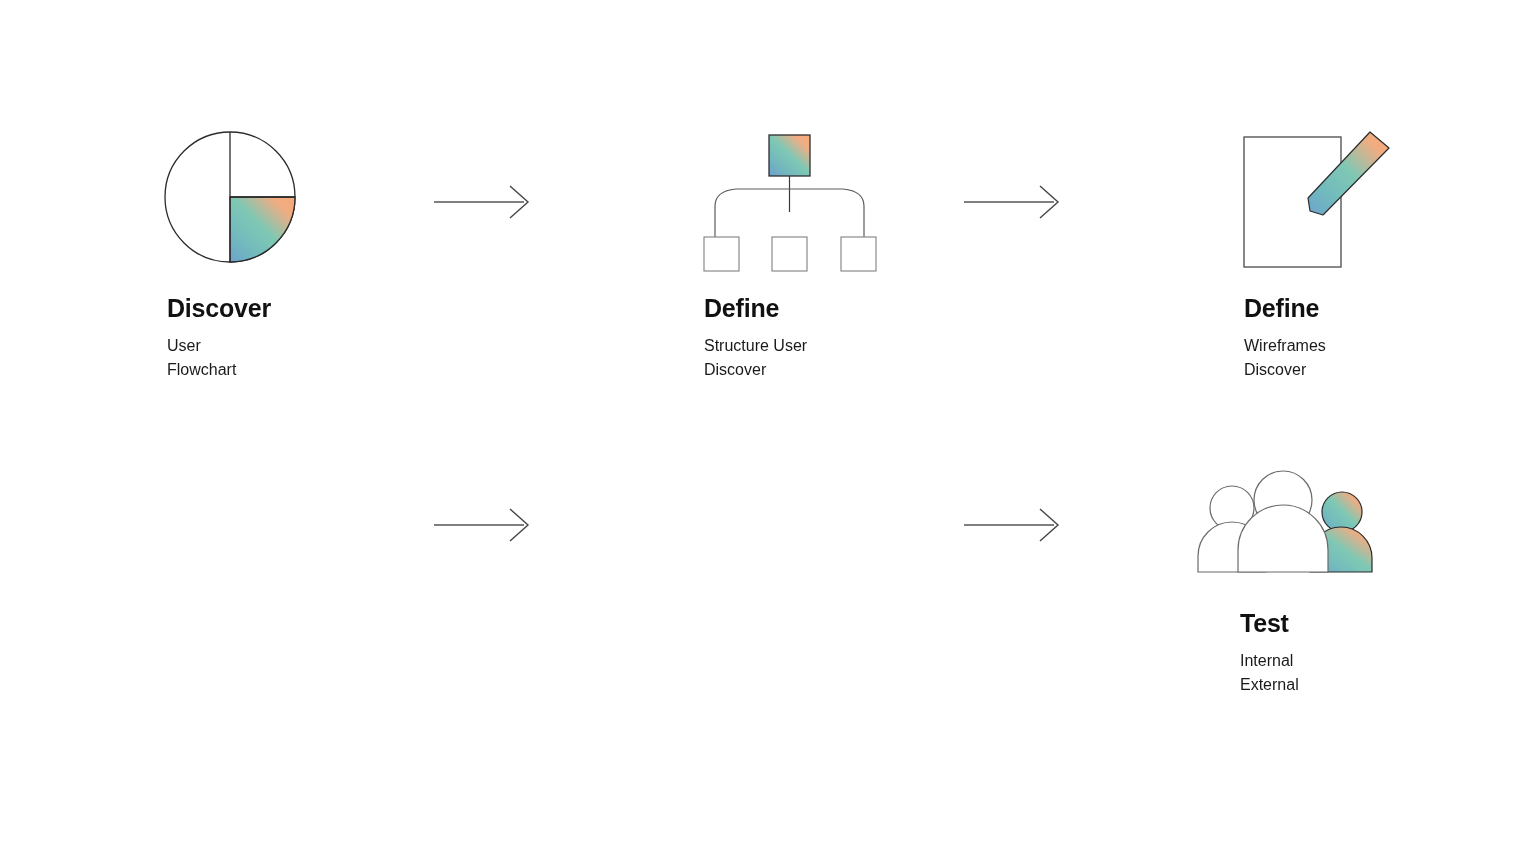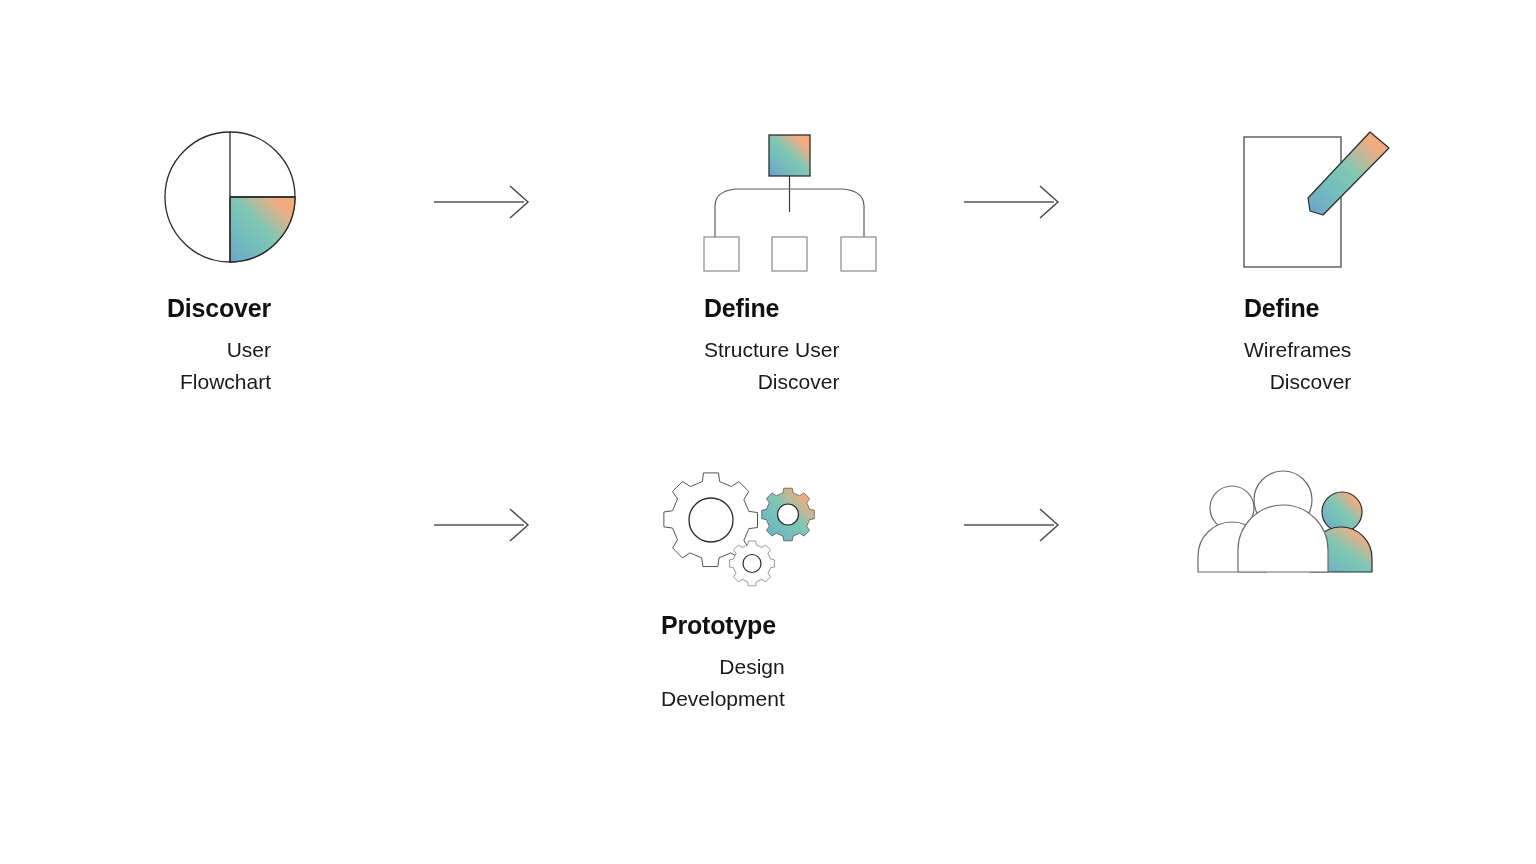--- a/index.html
+++ b/index.html
@@ -17,27 +17,26 @@
   .labels { position: absolute; }
   .step-title {
     font-size: 25px;
     font-weight: bold;
     color: #111111;
     letter-spacing: -0.2px;
     line-height: 1.1;
     white-space: nowrap;
   }
   .step-desc {
-    font-size: 21px;
+    font-size: 16px;
     font-weight: normal;
     color: #1a1a1a;
     line-height: 1.55;
     margin-top: 11px;
     white-space: nowrap;
-    text-align: right;
   }
   .arrow { position: absolute; }
 </style>
 </head>
 <body>
 
 <div id="canvas">
 
   <svg width="0" height="0" style="position:absolute">
     <defs>
@@ -129,57 +128,20 @@
     </div>
   </div>
 
   <div class="arrow" style="left:432px; top:503px;">
     <svg width="108" height="44" viewBox="0 0 108 44">
       <line x1="2" y1="22" x2="92" y2="22" stroke="#555555" stroke-width="1.5"></line>
       <path d="M 78 6 L 96 22 L 78 38" fill="none" stroke="#444444" stroke-width="1.4"></path>
     </svg>
   </div>
 
-  <div class="step" style="left:655px; top:447px;">
-    <div class="icon-box">
-      <svg width="180" height="140" viewBox="0 0 180 140">
-
-        <g transform="translate(56,60)" fill="#ffffff" stroke="#2b2b2b" stroke-width="1.3" stroke-linejoin="round">
-          <path d="M -12 -55 L 12 -55 L 14 -41 L 33 -33 L 45 -41 L 61 -25 L 53 -12 L 61 7 L 75 9 L 75 33
-                   L 61 35 L 53 54 L 61 66 L 45 82 L 32 74 L 13 82 L 11 96 L -13 96 L -15 82 L -34 74 L -46 82
-                   L -62 66 L -54 53 L -62 34 L -76 32 L -76 8 L -62 6 L -54 -13 L -62 -25 L -46 -41 L -33 -33
-                   L -14 -41 Z" transform="scale(0.62)"></path>
-          <circle cx="0" cy="13" r="22" fill="#ffffff"></circle>
-        </g>
-
-        <g transform="translate(133,60)" stroke="#2b2b2b" stroke-width="1.2" stroke-linejoin="round">
-          <path d="M -9 -40 L 9 -40 L 11 -30 L 25 -24 L 34 -30 L 46 -18 L 40 -9 L 46 5 L 56 7 L 56 25
-                   L 46 27 L 40 41 L 46 50 L 34 62 L 25 56 L 11 62 L 9 72 L -9 72 L -11 62 L -25 56 L -34 62
-                   L -46 50 L -40 41 L -46 27 L -56 25 L -56 7 L -46 5 L -40 -9 L -46 -18 L -34 -30 L -25 -24
-                   L -11 -30 Z" transform="scale(0.47)" fill="url(#grad)"></path>
-          <circle cx="0" cy="7.5" r="10.5" fill="#ffffff"></circle>
-        </g>
-
-        <g transform="translate(97,110)" fill="#ffffff" stroke="#2b2b2b" stroke-width="1.2" stroke-linejoin="round">
-          <path d="M -9 -40 L 9 -40 L 11 -30 L 25 -24 L 34 -30 L 46 -18 L 40 -9 L 46 5 L 56 7 L 56 25
-                   L 46 27 L 40 41 L 46 50 L 34 62 L 25 56 L 11 62 L 9 72 L -9 72 L -11 62 L -25 56 L -34 62
-                   L -46 50 L -40 41 L -46 27 L -56 25 L -56 7 L -46 5 L -40 -9 L -46 -18 L -34 -30 L -25 -24
-                   L -11 -30 Z" transform="scale(0.40)"></path>
-          <circle cx="0" cy="6.5" r="9" fill="#ffffff"></circle>
-        </g>
-      </svg>
-    </div>
-    <div class="labels" style="left:6px; top:165px;">
-      <div class="step-title">Prototype</div>
-      <div class="step-desc">
-        <div>Design</div>
-        <div>Development</div>
-      </div>
-    </div>
-  </div>
 
   <div class="arrow" style="left:962px; top:503px;">
     <svg width="108" height="44" viewBox="0 0 108 44">
       <line x1="2" y1="22" x2="92" y2="22" stroke="#555555" stroke-width="1.5"></line>
       <path d="M 78 6 L 96 22 L 78 38" fill="none" stroke="#444444" stroke-width="1.4"></path>
     </svg>
   </div>
 
   <div class="step" style="left:1190px; top:470px;">
     <div class="icon-box">
@@ -188,15 +150,22 @@
         <circle cx="42" cy="38" r="22" fill="#ffffff" stroke="#6a6a6a" stroke-width="1.2"></circle>
         <path d="M 8 102 L 8 86 A 34 34 0 0 1 76 86 L 76 102 Z" fill="#ffffff" stroke="#6a6a6a" stroke-width="1.2"></path>
 
         <circle cx="152" cy="42" r="20" fill="url(#grad)" stroke="#2b2b2b" stroke-width="1.2"></circle>
         <path d="M 120 102 L 120 88 A 31 31 0 0 1 182 88 L 182 102 Z" fill="url(#grad)" stroke="#2b2b2b" stroke-width="1.2"></path>
 
         <circle cx="93" cy="30" r="29" fill="#ffffff" stroke="#6a6a6a" stroke-width="1.2"></circle>
         <path d="M 48 102 L 48 80 A 45 45 0 0 1 138 80 L 138 102 Z" fill="#ffffff" stroke="#6a6a6a" stroke-width="1.2"></path>
       </svg>
     </div>
+    <div class="labels" style="left:50px; top:140px;">
+      <div class="step-title">Test</div>
+      <div class="step-desc">
+        <div>Internal</div>
+        <div>External</div>
+      </div>
+    </div>
   </div>
 
 </div>
 
 </body></html>

